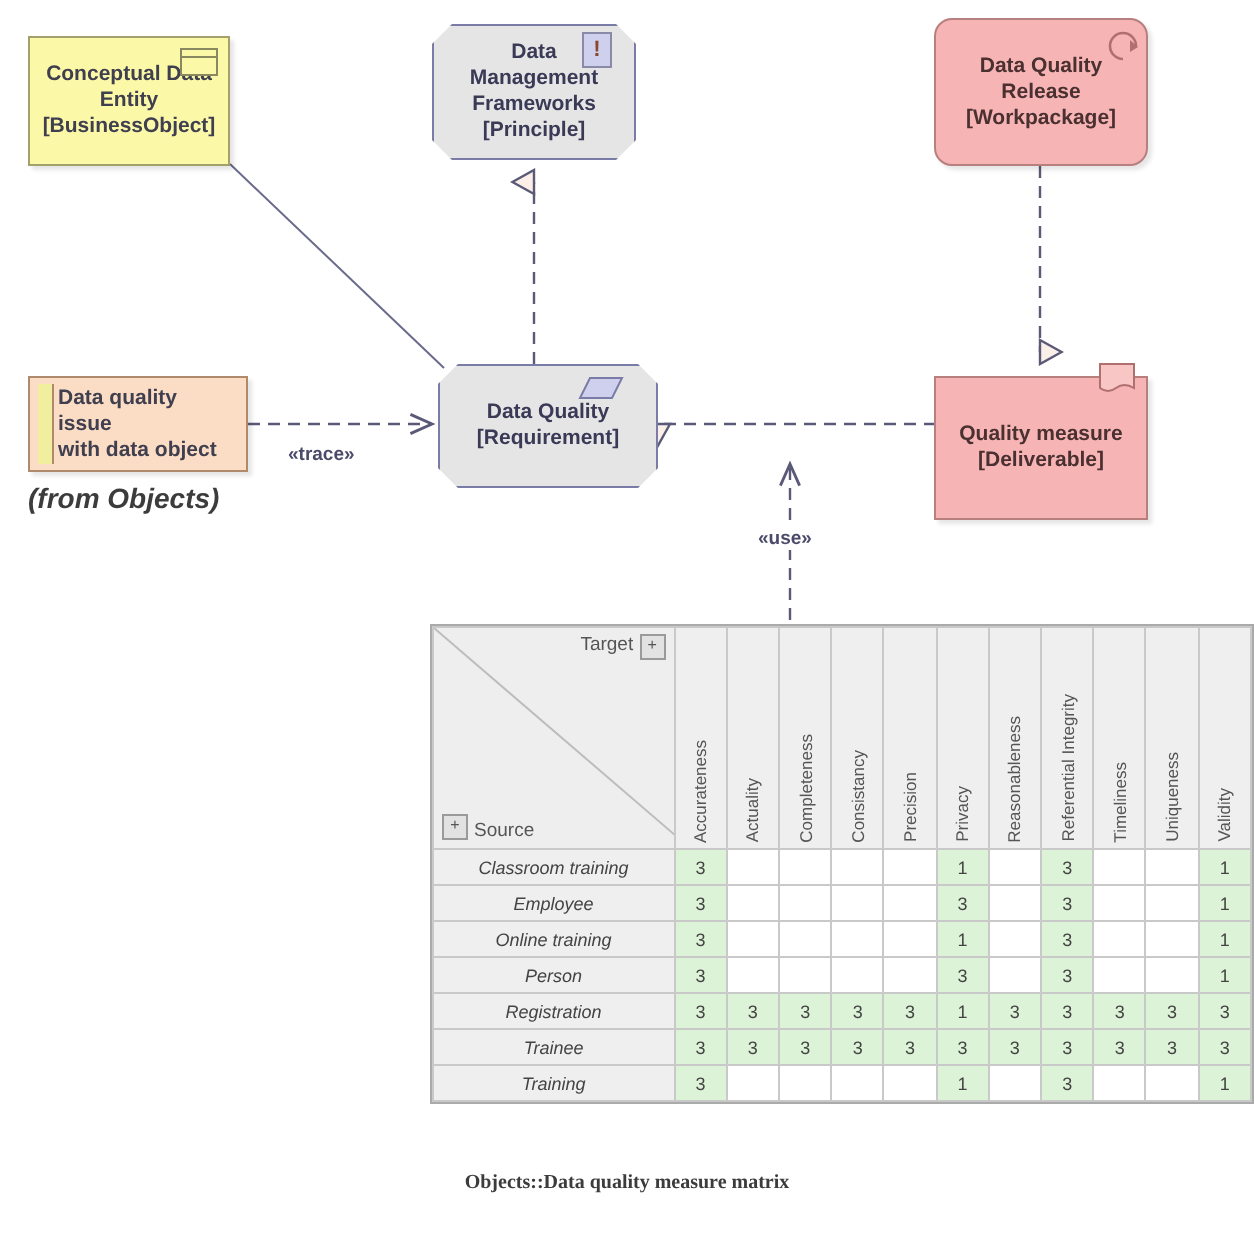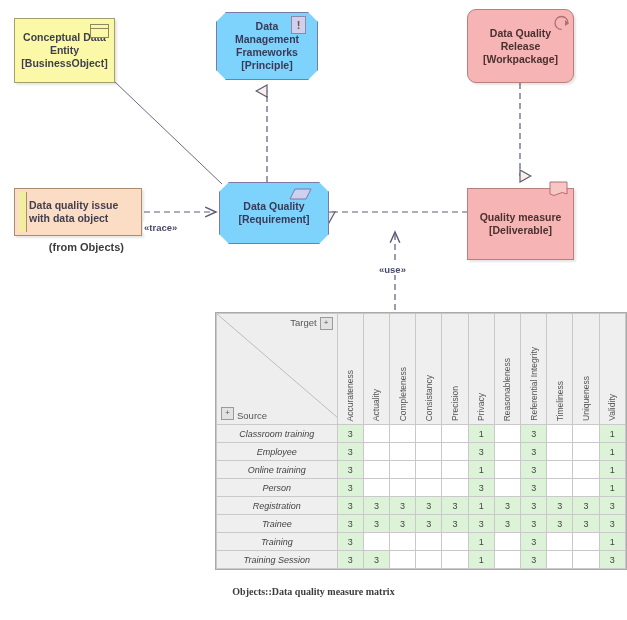--- a/index.html
+++ b/index.html
@@ -17,37 +17,37 @@
         line-height:13px;color:#3f3f4f;padding:4px 6px;}
   .node .lbl{display:block;width:100%;}
 
   
   .n-busobj{background:#fbf9a8;border:1px solid #a3a06a;box-shadow:2px 2px 2px rgba(0,0,0,.10);}
   .ic-rect{position:absolute;right:5px;top:5px;width:17px;height:12px;
            border:1px solid #8a8860;background:#fbf9a8;}
   .ic-rect:after{content:"";position:absolute;left:0;top:3px;width:17px;height:1px;background:#8a8860;}
 
   
-  .n-purple{background:#7dd3fc;border:1px solid #7b7ba8;color:#3a3a57;
+  .n-purple{background:#e5e5e5;border:1px solid #7b7ba8;color:#3a3a57;
             box-shadow:2px 2px 2px rgba(0,0,0,.10);}
   .oct{clip-path:polygon(10px 0,calc(100% - 10px) 0,100% 10px,100% calc(100% - 10px),
        calc(100% - 10px) 100%,10px 100%,0 calc(100% - 10px),0 10px);}
 
   
   .n-pink{background:#f7b4b4;border:1px solid #b87f7f;color:#4a3030;
           box-shadow:2px 2px 2px rgba(0,0,0,.10);}
   .rounded{border-radius:9px;}
 
   
   .n-object{background:#fbdcc4;border:1px solid #b08a6c;box-shadow:2px 2px 2px rgba(0,0,0,.10);
             justify-content:flex-start;text-align:left;padding-left:14px;}
   .n-object .bar{position:absolute;left:4px;top:3px;bottom:3px;width:7px;
                  background:#f2eea0;border-right:1px solid #b08a6c;}
-  .from-lbl{position:absolute;font-size:11px;font-weight:bold;
-            color:#3c3c3c;text-align:right;}
+  .from-lbl{position:absolute;font-style:italic;font-size:14px;font-weight:bold;
+            color:#3c3c3c;text-align:left;}
 
   .edge-lbl{position:absolute;font-size:9.5px;color:#4a4a6a;font-weight:bold;background:#fff;padding:0 1px;}
 
   
   .matrix{position:absolute;left:215px;top:312px;border:1px solid #aaa;background:#fff;
           border-collapse:collapse;}
   .matrix table{border-collapse:collapse;font-size:9px;}
   .matrix td,.matrix th{border:1px solid #c9c9c9;padding:0;font-weight:normal;}
   .corner{width:128px;height:110px;background:#eeeeee;position:relative;border:1px solid #c9c9c9;}
   .corner .diag{position:absolute;left:0;top:0;width:100%;height:100%;}
@@ -138,21 +138,21 @@
   <div class="node n-pink" style="left:467px;top:188px;width:107px;height:72px;">
     <span class="lbl">
       <span>Quality measure</span><br>
       <span>[Deliverable]</span>
     </span>
   </div>
   <svg style="position:absolute;left:549px;top:181px;width:20px;height:17px;">
     <path d="M1,1 L18,1 L18,13 Q13,10 9,13 Q5,16 1,13 Z" fill="#f9c6c6" stroke="#b07070" stroke-width="1"></path>
   </svg>
 
-  <div class="node n-object" style="left:14px;top:188px;width:128px;height:48px;">
+  <div class="node n-object" style="left:14px;top:188px;width:110px;height:48px;">
     <span class="bar"></span>
     <span class="lbl" style="text-align:left;">
       <span>Data quality issue</span><br>
       <span>with data object</span>
     </span>
   </div>
   <div class="from-lbl" style="left:14px;top:241px;width:110px;">(from Objects)</div>
 
   <div class="edge-lbl" style="left:143px;top:222px;">«trace»</div>
   <div class="edge-lbl" style="left:378px;top:264px;">«use»</div>
@@ -297,32 +297,18 @@
             <td class="cell"></td>
             <td class="cell"></td>
             <td class="cell"></td>
             <td class="cell v">1</td>
             <td class="cell"></td>
             <td class="cell v">3</td>
             <td class="cell"></td>
             <td class="cell"></td>
             <td class="cell v">1</td>
           </tr>
-          <tr>
-            <td class="rowh">Training Session</td>
-            <td class="cell v">3</td>
-            <td class="cell v">3</td>
-            <td class="cell"></td>
-            <td class="cell"></td>
-            <td class="cell"></td>
-            <td class="cell v">1</td>
-            <td class="cell"></td>
-            <td class="cell v">3</td>
-            <td class="cell"></td>
-            <td class="cell"></td>
-            <td class="cell v">3</td>
-          </tr>
         </tbody>
     </table>
   </div>
 
   <div class="caption">Objects::Data quality measure matrix</div>
 </div>
 
 </body></html>

